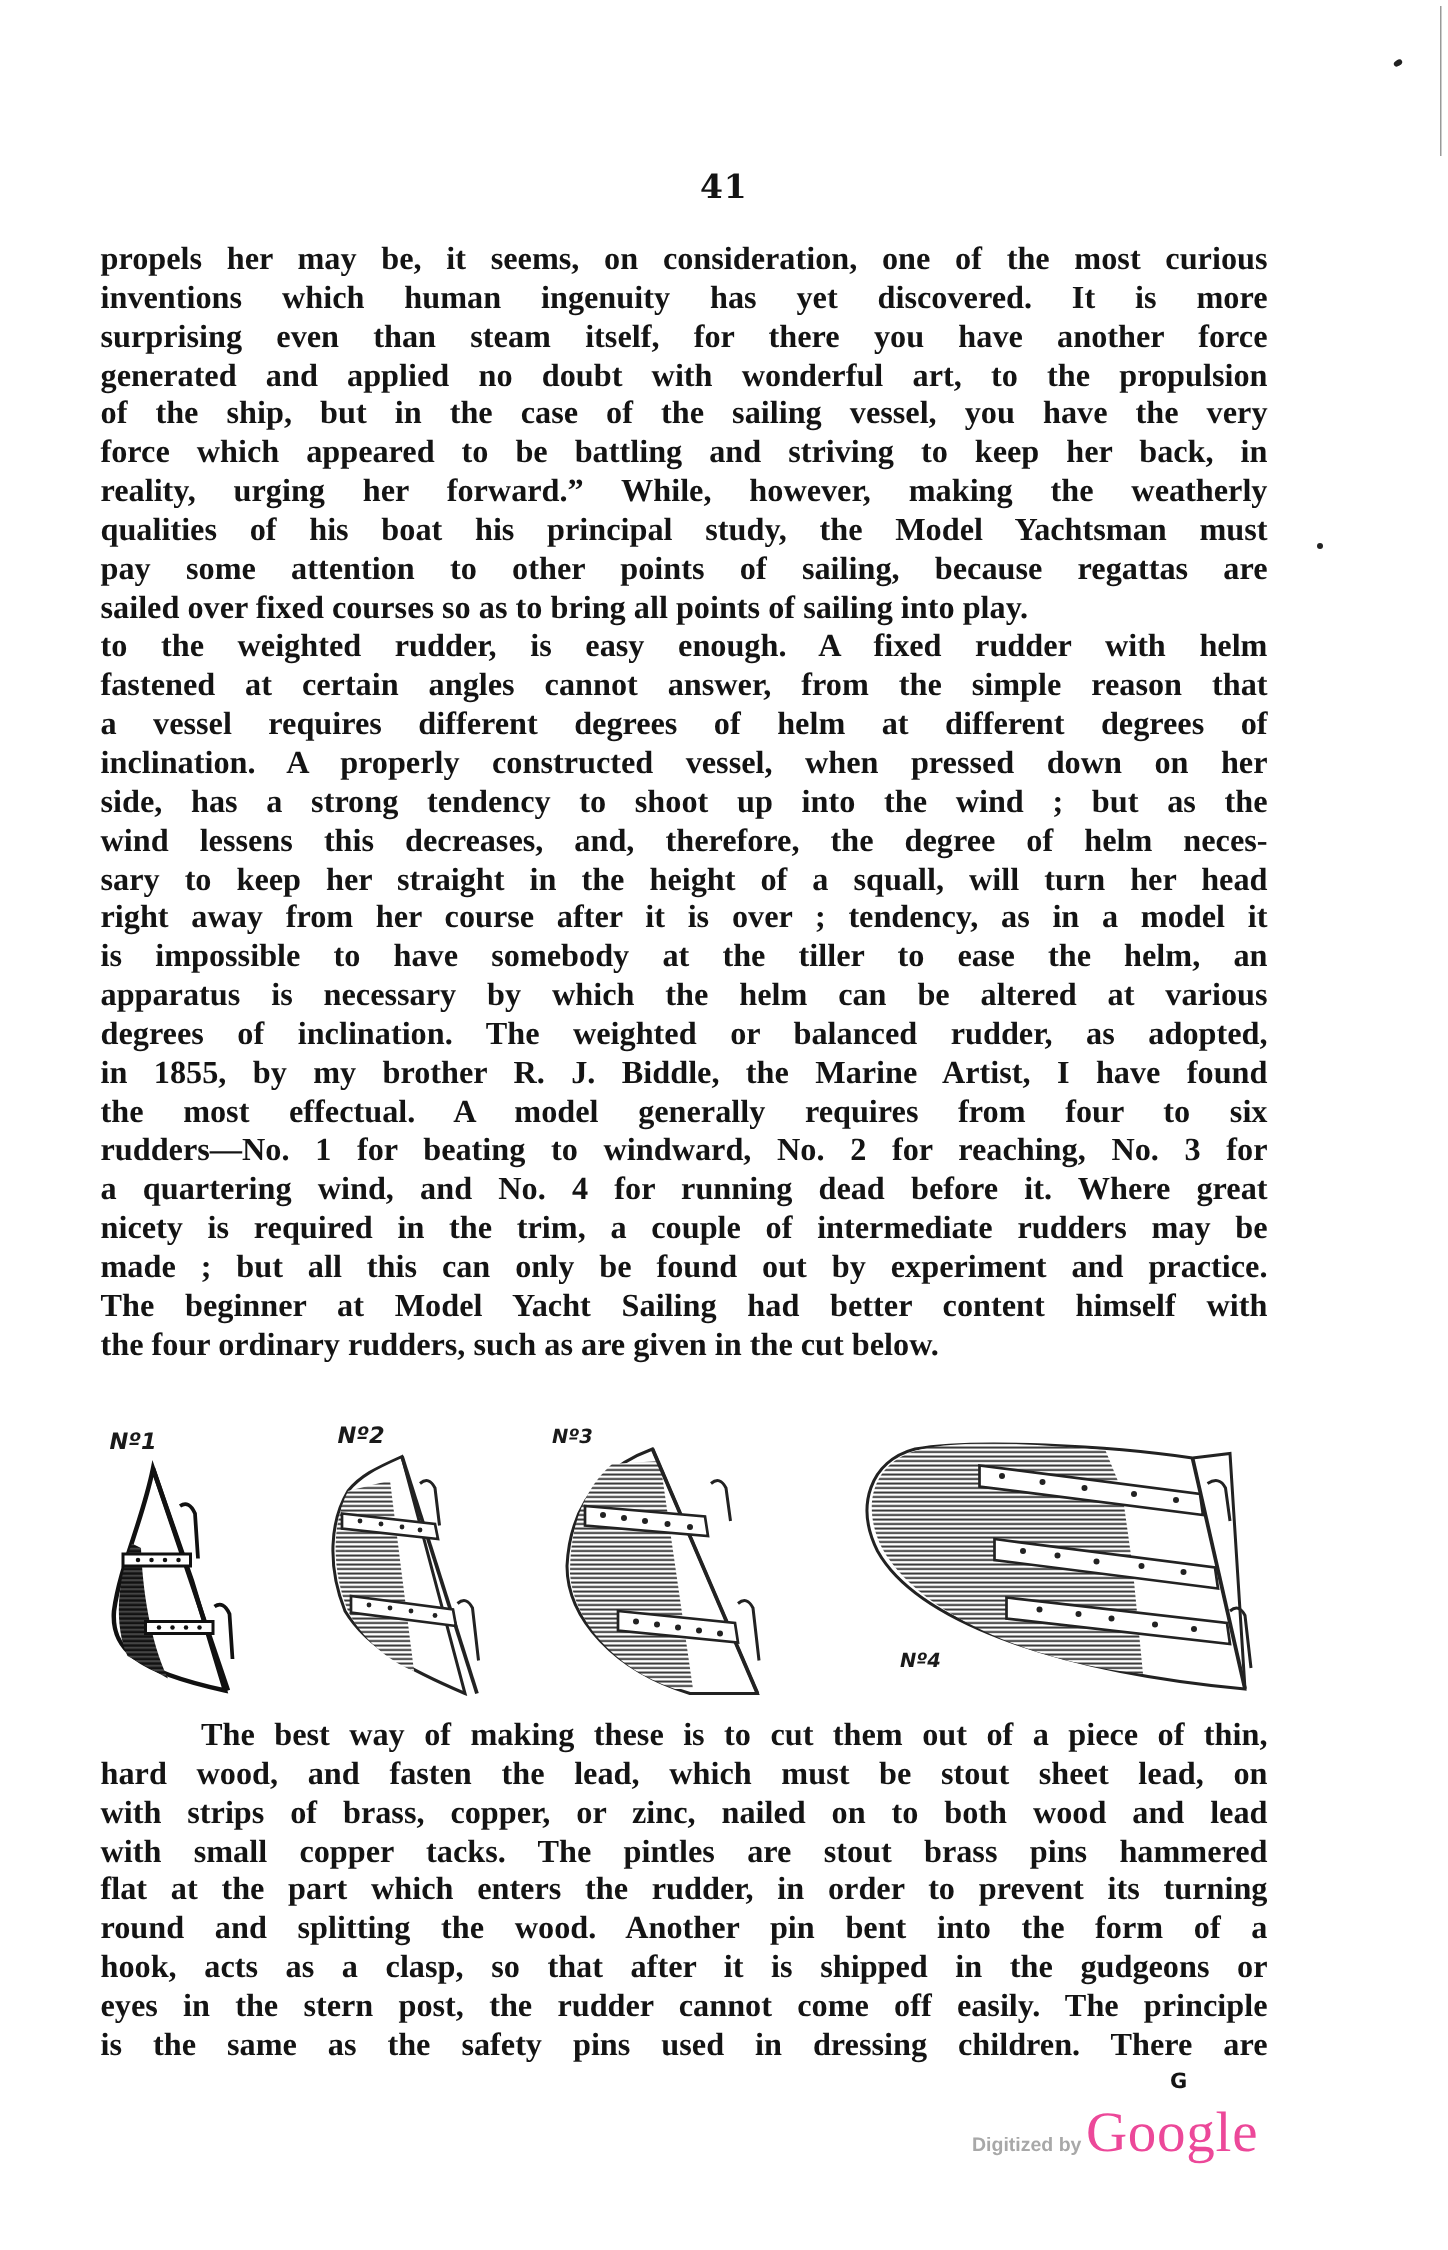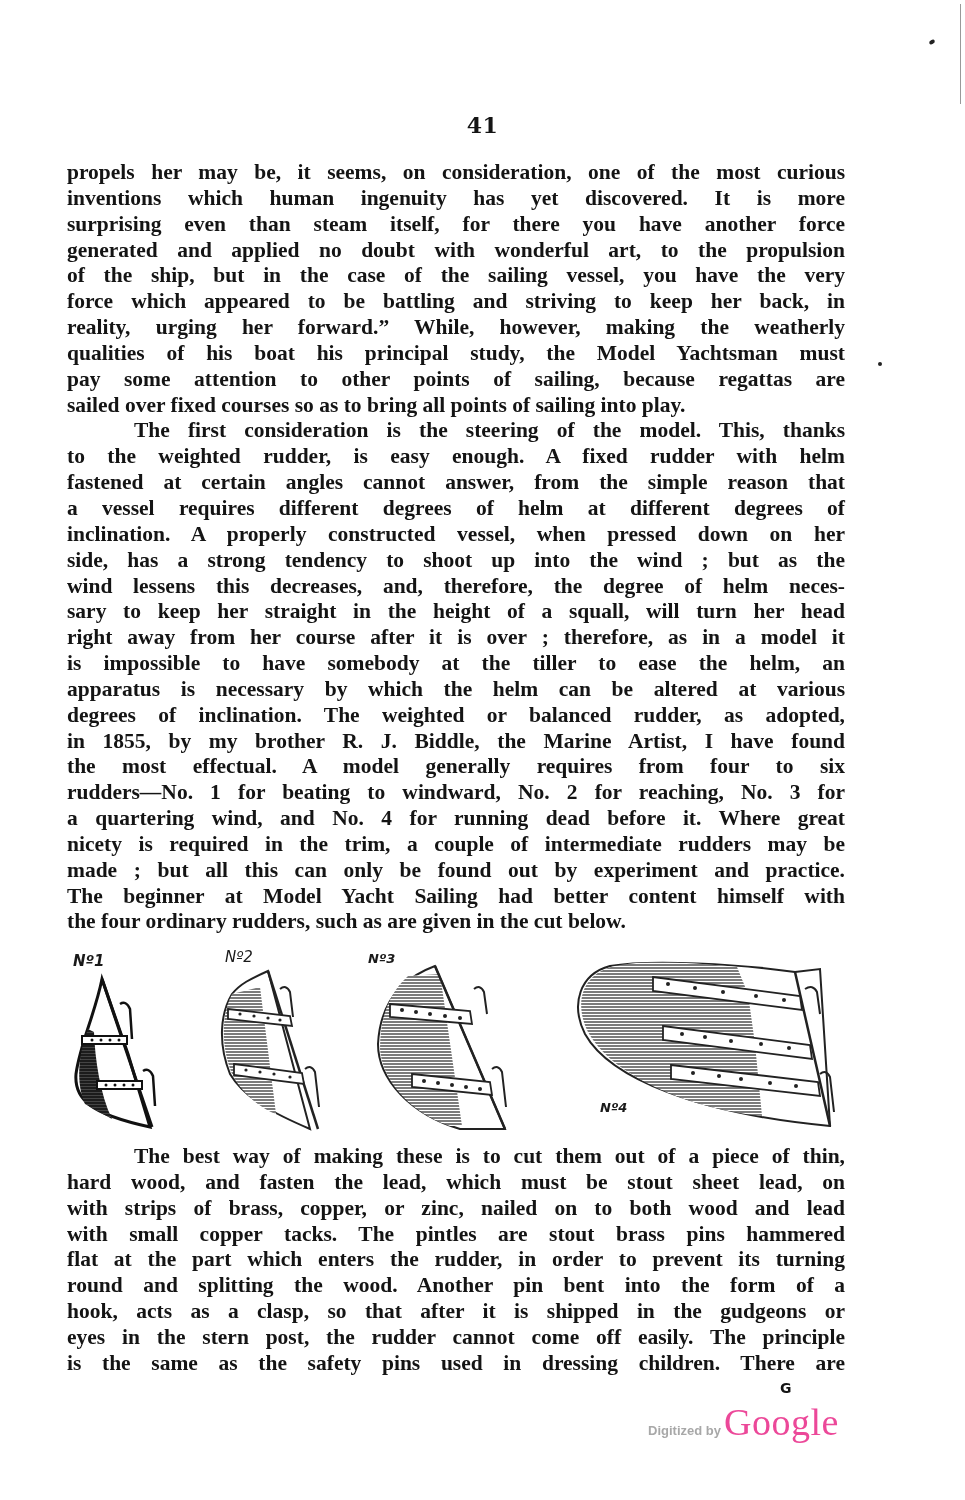--- a/index.html
+++ b/index.html
@@ -53,29 +53,28 @@
     <span class="line">inventions which human ingenuity has yet discovered.  It is more</span>
     <span class="line">surprising even than steam itself, for there you have another force</span>
     <span class="line">generated and applied no doubt with wonderful art, to the propulsion</span>
     <span class="line">of the ship, but in the case of the sailing vessel, you have the very</span>
     <span class="line">force which appeared to be battling and striving to keep her back, in</span>
     <span class="line">reality, urging her forward.”  While, however, making the weatherly</span>
     <span class="line">qualities of his boat his principal study, the Model Yachtsman must</span>
     <span class="line">pay some attention to other points of sailing, because regattas are</span>
     <span class="line last">sailed over fixed courses so as to bring all points of sailing into play.</span>
 
-    <span class="line indent">The first consideration is the steering of the model.  This, thanks</span>
     <span class="line">to the weighted rudder, is easy enough.  A fixed rudder with helm</span>
     <span class="line">fastened at certain angles cannot answer, from the simple reason that</span>
     <span class="line">a vessel requires different degrees of helm at different degrees of</span>
     <span class="line">inclination.  A properly constructed vessel, when pressed down on her</span>
     <span class="line">side, has a strong tendency to shoot up into the wind ; but as the</span>
     <span class="line">wind lessens this decreases, and, therefore, the degree of helm neces-</span>
     <span class="line">sary to keep her straight in the height of a squall, will turn her head</span>
-    <span class="line">right away from her course after it is over ; therefore, as in a model it</span>
+    <span class="line">right away from her course after it is over ; tendency, as in a model it</span>
     <span class="line">is impossible to have somebody at the tiller to ease the helm, an</span>
     <span class="line">apparatus is necessary by which the helm can be altered at various</span>
     <span class="line">degrees of inclination.  The weighted or balanced rudder, as adopted,</span>
     <span class="line">in 1855, by my brother R. J. Biddle, the Marine Artist, I have found</span>
     <span class="line">the most effectual.  A model generally requires from four to six</span>
     <span class="line">rudders—No. 1 for beating to windward, No. 2 for reaching, No. 3 for</span>
     <span class="line">a quartering wind, and No. 4 for running dead before it.  Where great</span>
     <span class="line">nicety is required in the trim, a couple of intermediate rudders may be</span>
     <span class="line">made ; but all this can only be found out by experiment and practice.</span>
     <span class="line">The beginner at Model Yacht Sailing had better content himself with</span>
@@ -172,21 +171,21 @@
           <circle cx="719" cy="1072" r="2" fill="#222"></circle>
           <circle cx="741" cy="1075" r="2" fill="#222"></circle>
           <circle cx="770" cy="1079" r="2" fill="#222"></circle>
           <circle cx="796" cy="1082" r="2" fill="#222"></circle>
         <path d="M805,985 q8,-5 12,3 l3,22" fill="none" stroke="#222" stroke-width="2"></path>
         <path d="M820,1070 q6,-5 10,3 l4,35" fill="none" stroke="#222" stroke-width="2"></path>
       </g>
     </svg>
 
     <div class="figure-label" style="left:73px;top:948px;">Nº1</div>
-    <div class="figure-label" style="left:225px;top:944px;font-weight:normal;">Nº2</div>
+    <div class="figure-label" style="left:225px;top:944px;font-weight:bold;">Nº2</div>
     <div class="figure-label" style="left:368px;top:947px;font-size:13px;">Nº3</div>
     <div class="figure-label" style="left:600px;top:1096px;font-size:13px;">Nº4</div>
   </div>
 
   <div class="text-block" id="block2">
     <span class="line indent">The best way of making these is to cut them out of a piece of thin,</span>
     <span class="line">hard wood, and fasten the lead, which must be stout sheet lead, on</span>
     <span class="line">with strips of brass, copper, or zinc, nailed on to both wood and lead</span>
     <span class="line">with small copper tacks.  The pintles are stout brass pins hammered</span>
     <span class="line">flat at the part which enters the rudder, in order to prevent its turning</span>

